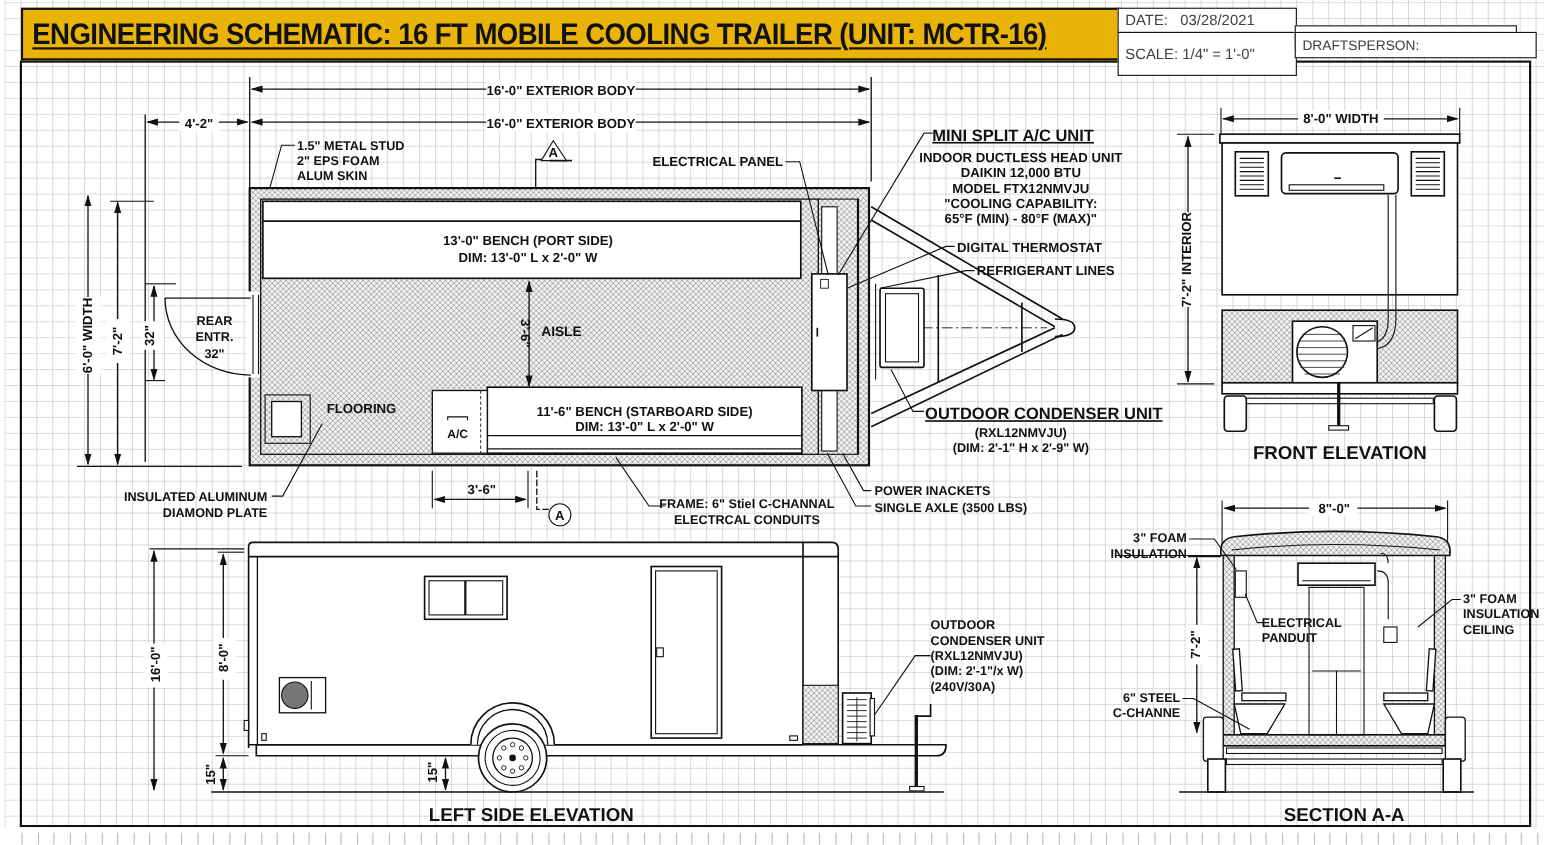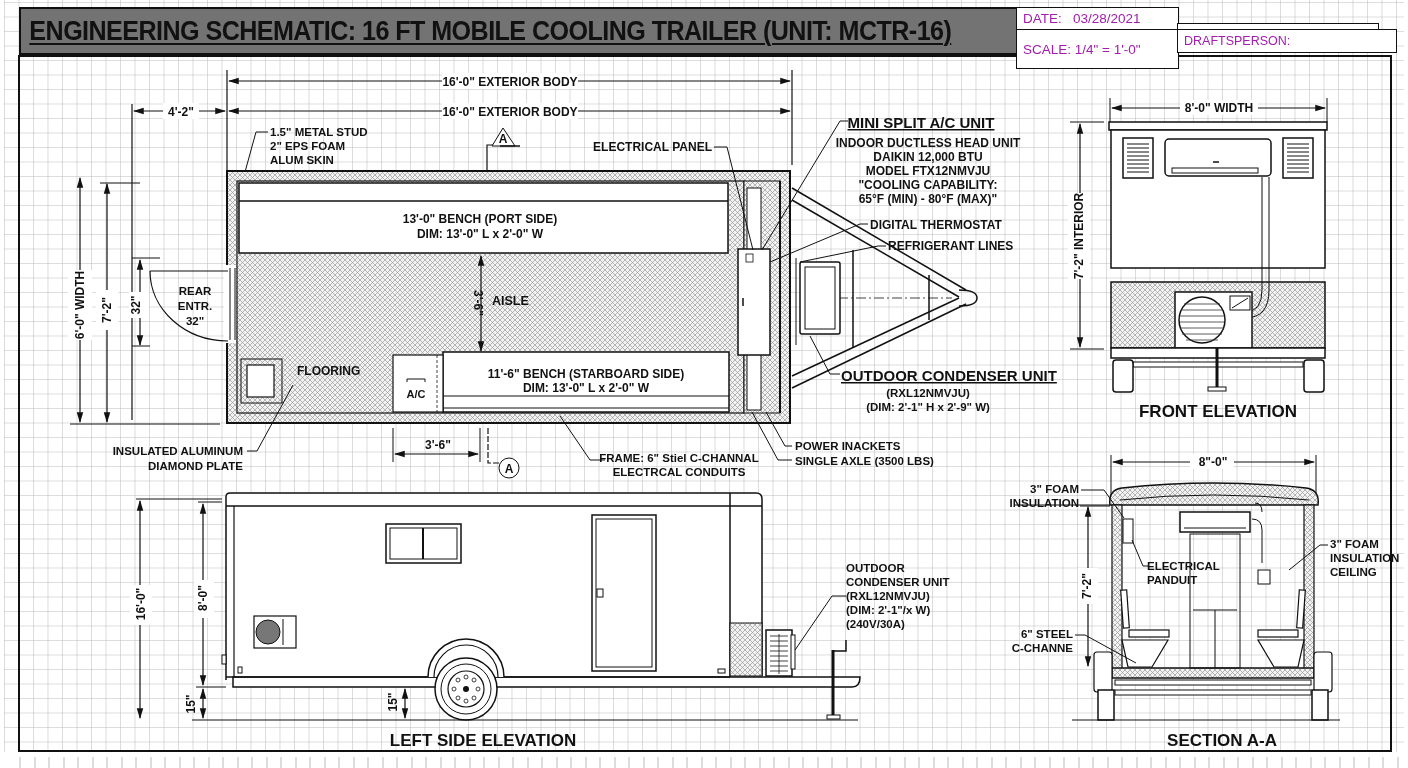--- a/index.html
+++ b/index.html
@@ -1,22 +1,22 @@
 <!DOCTYPE html>
 <html><head>
 <meta charset="utf-8">
 <style>
   html,body{margin:0;padding:0;background:#fff;}
   body{width:1408px;height:768px;overflow:hidden;position:relative;font-family:"Liberation Sans",sans-serif;}
   #sheet{position:absolute;left:0;top:0;width:1408px;height:768px;}
   svg text{font-family:"Liberation Sans",sans-serif;font-weight:bold;fill:#111;}
-  .title-block{position:absolute;top:7px;height:44px;border:2px solid #111;background:#737373;}
+  .title-block{position:absolute;top:7px;height:44px;border:2px solid #111;background:#eab308;}
   .title-main{left:19px;width:996px;display:flex;align-items:center;}
   .title-main span{font-family:"Liberation Sans",sans-serif;font-weight:bold;font-size:27px;letter-spacing:-0.6px;text-decoration:underline;text-decoration-thickness:2px;text-underline-offset:3px;color:#111;padding-left:9px;transform:scaleX(0.93);transform-origin:left center;white-space:nowrap;}
-  .tb-cell{position:absolute;font-family:"Liberation Sans",sans-serif;font-size:13.5px;color:#a21caf;display:flex;align-items:center;padding-left:6px;box-sizing:border-box;border:1.5px solid #111;background:#fff;white-space:nowrap;}
+  .tb-cell{position:absolute;font-family:"Liberation Sans",sans-serif;font-size:13.5px;color:#404040;display:flex;align-items:center;padding-left:6px;box-sizing:border-box;border:1.5px solid #111;background:#fff;white-space:nowrap;}
 </style>
 </head>
 <body>
 
 <div id="sheet">
 <svg width="1408" height="768" viewBox="0 0 1408 768" xmlns="http://www.w3.org/2000/svg">
   <defs>
     <pattern id="grid" width="14.5" height="14.5" patternUnits="userSpaceOnUse" x="4" y="2">
       <path d="M14.5 0 L0 0 0 14.5" fill="none" stroke="#b9b9b9" stroke-width="1"></path>
     </pattern>

